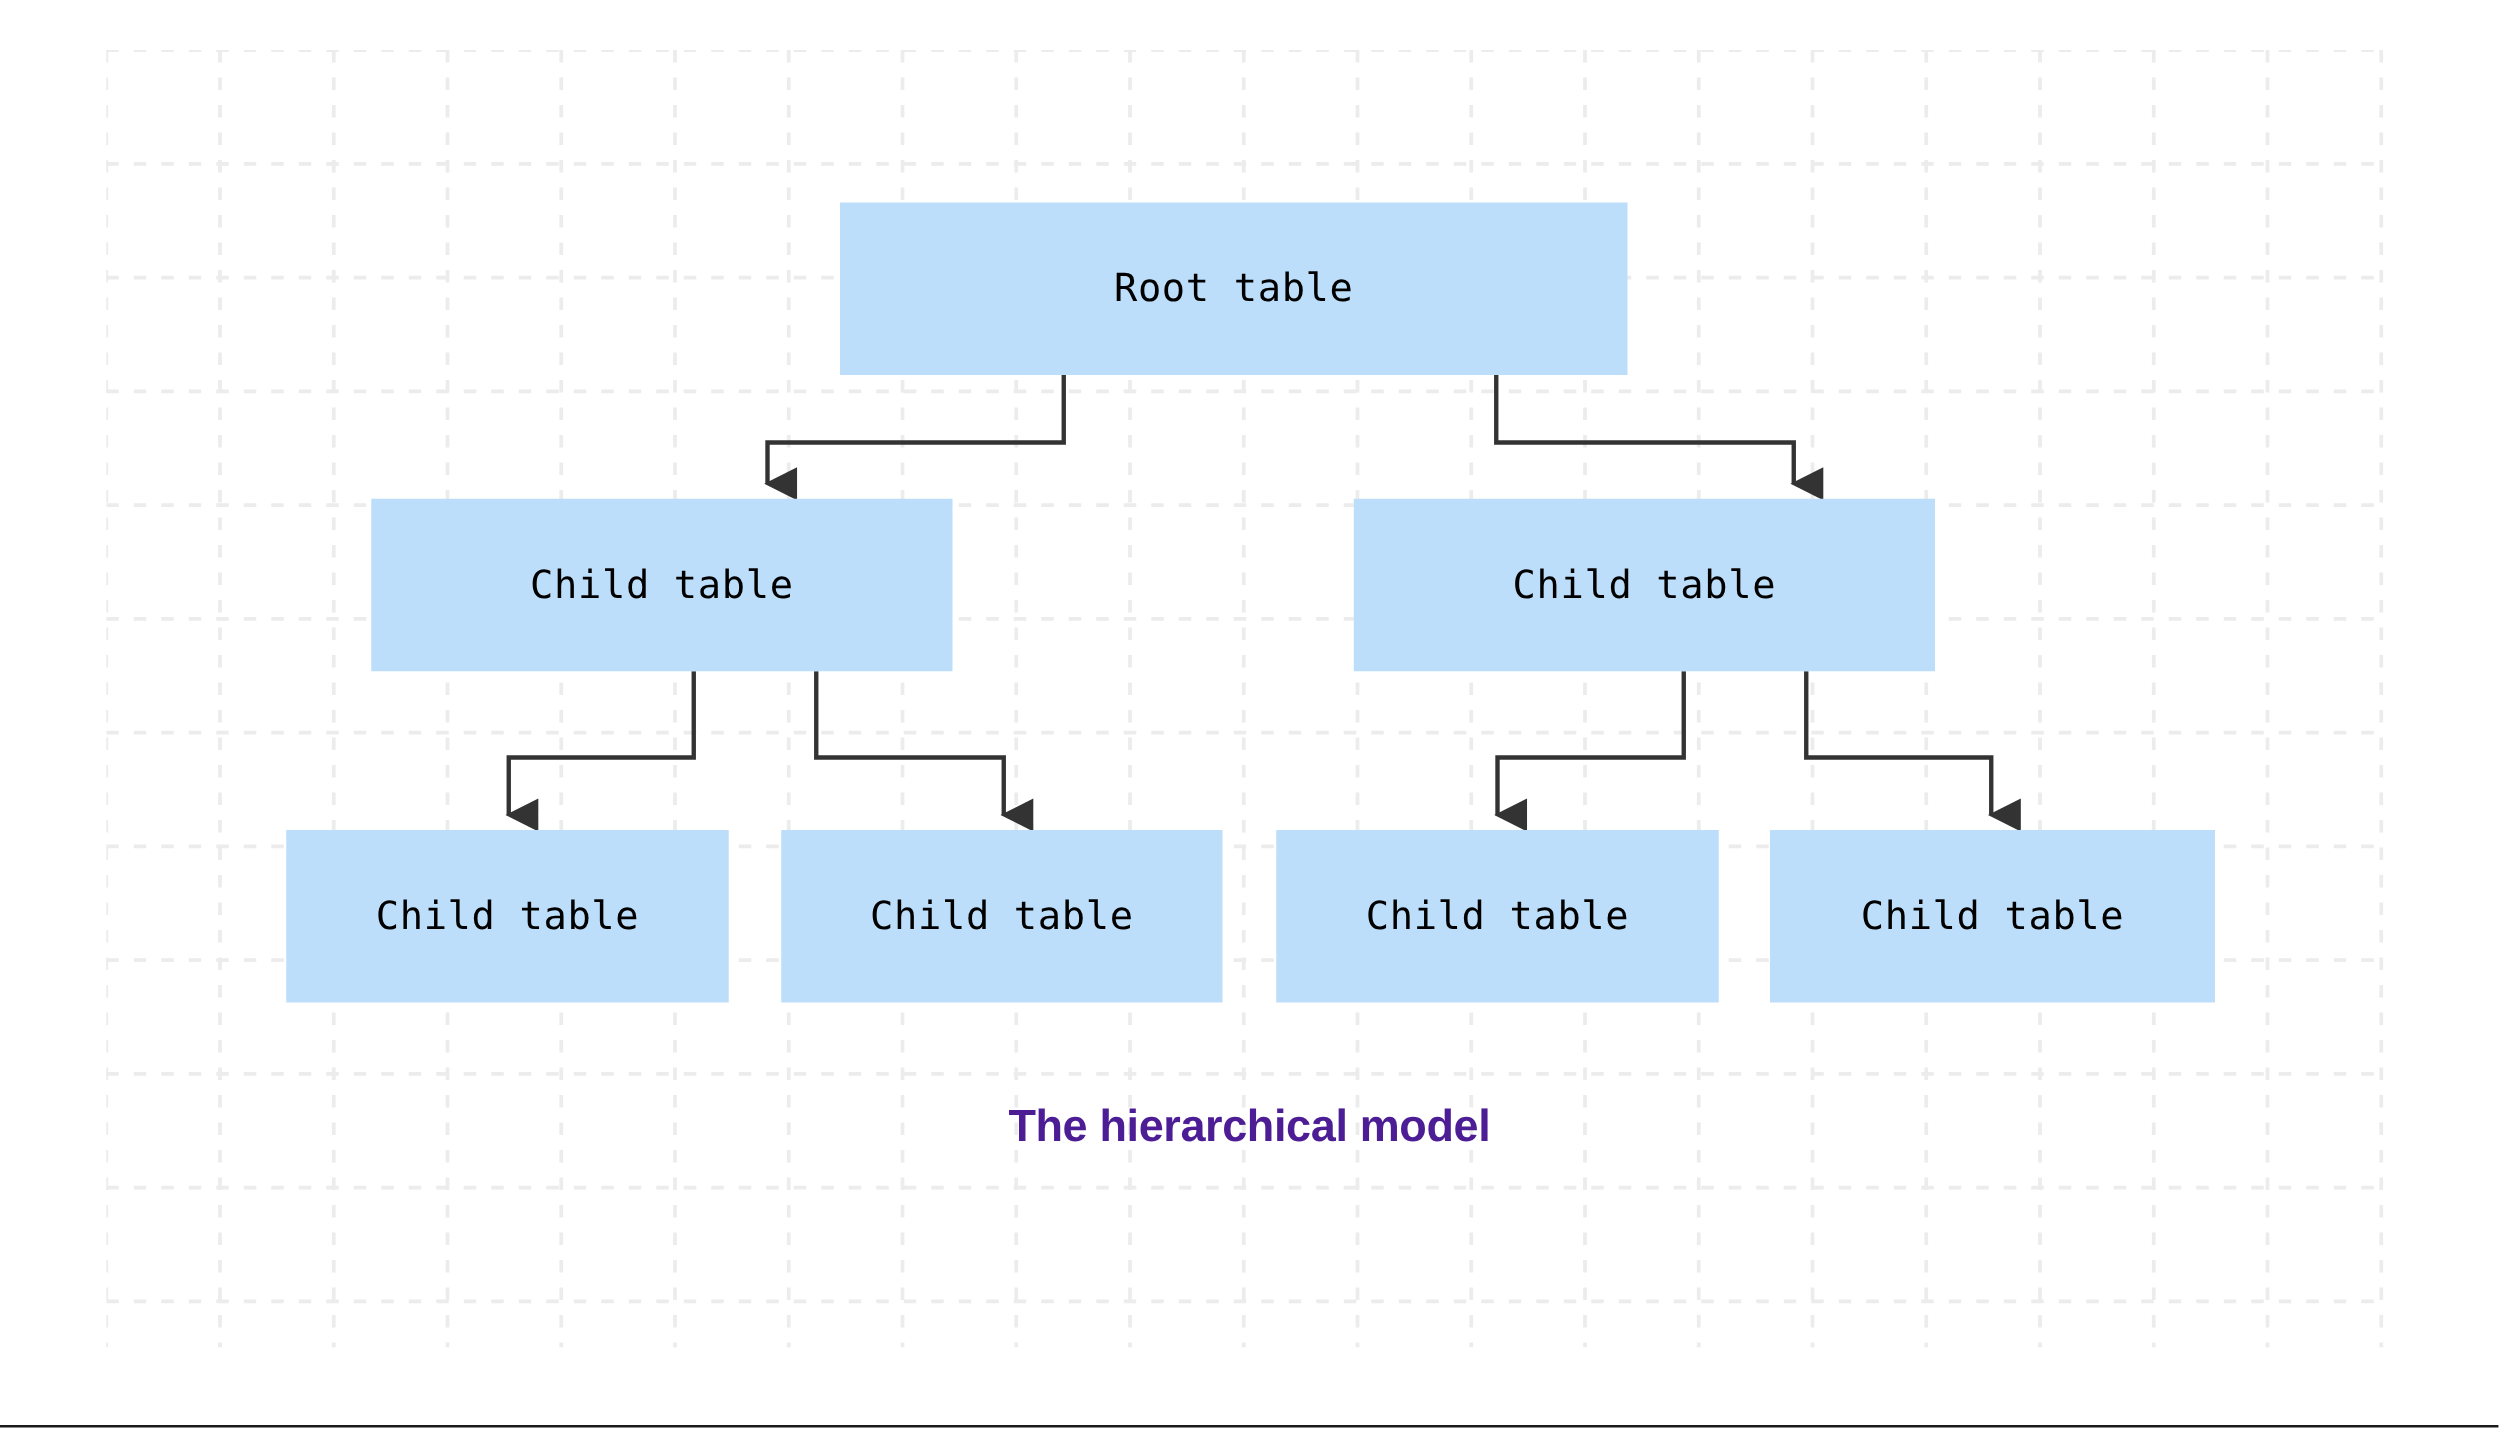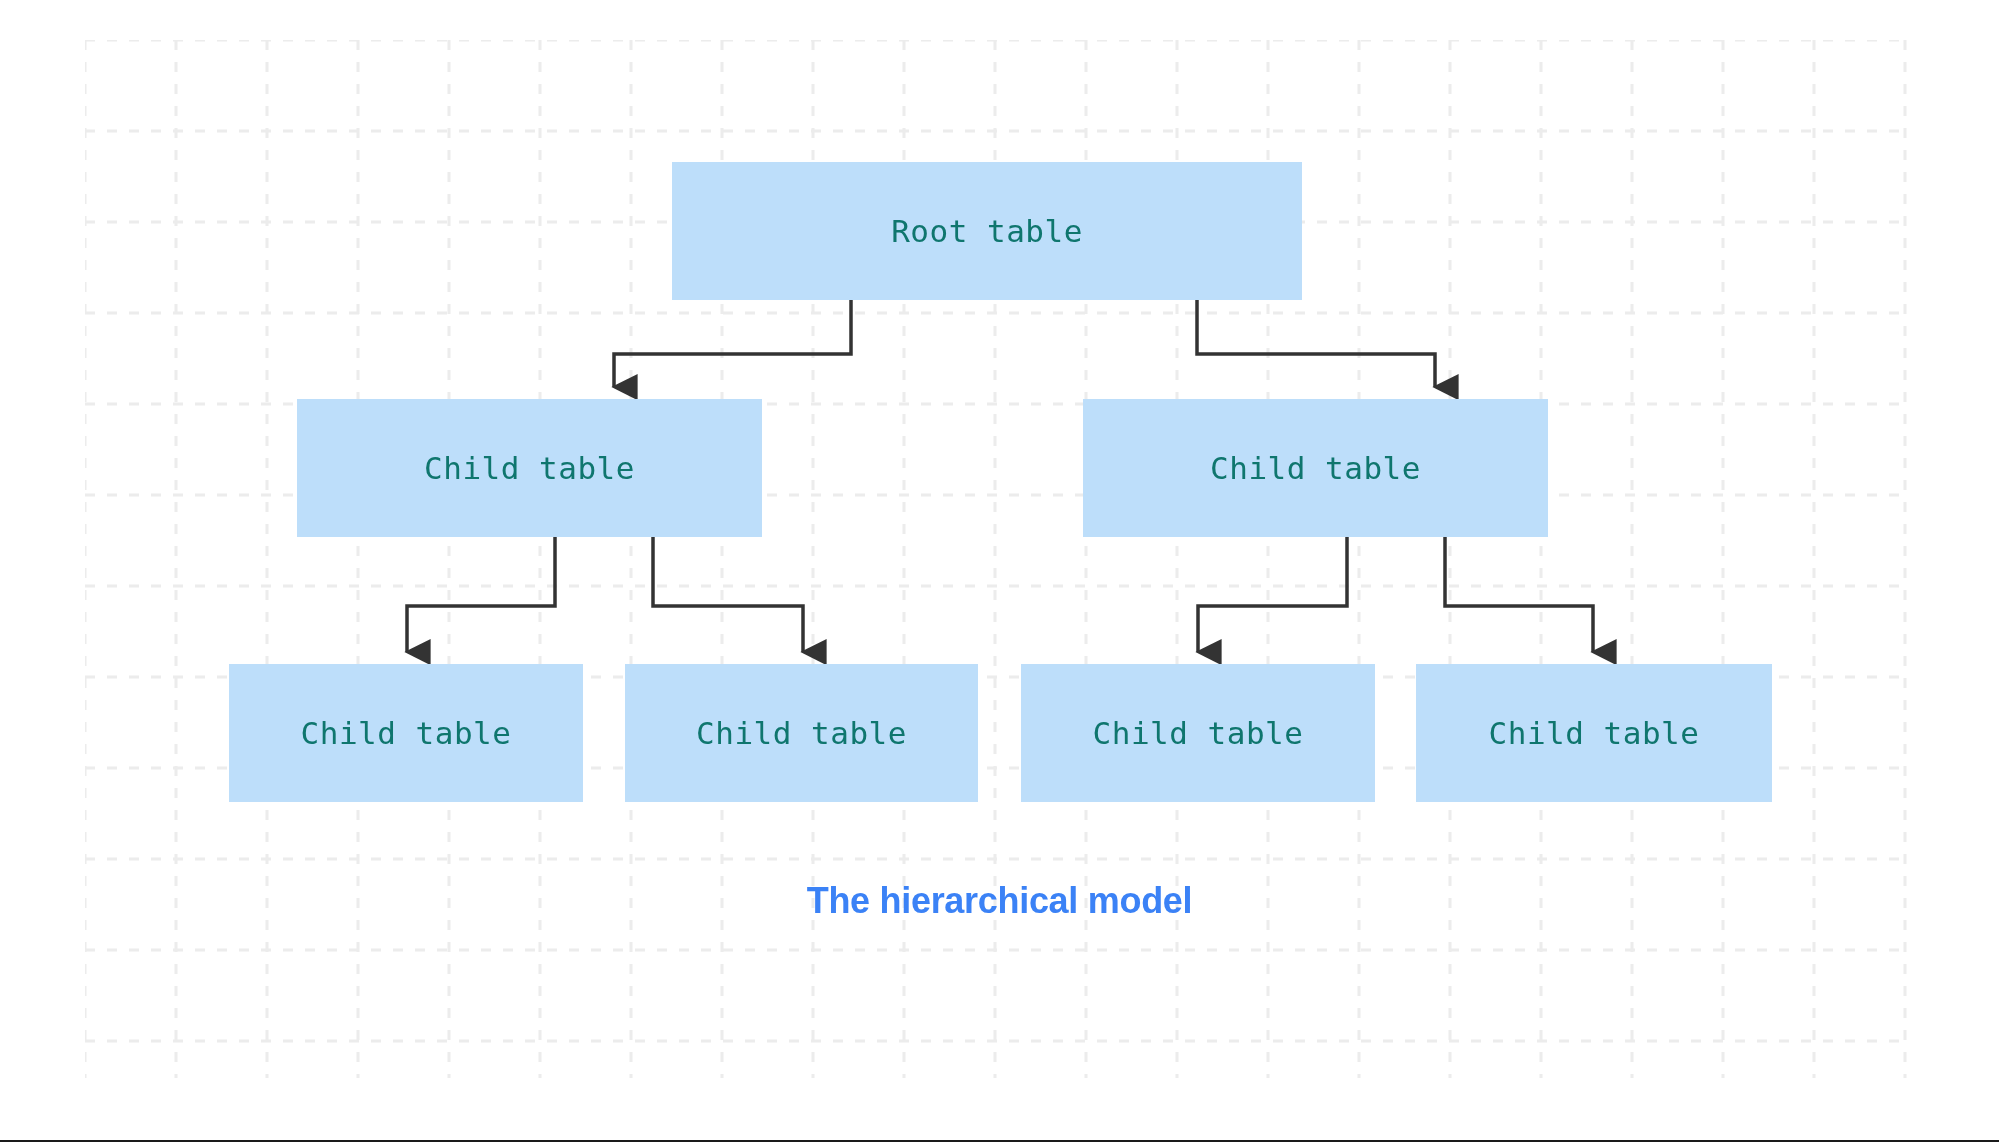--- a/index.html
+++ b/index.html
@@ -39,21 +39,21 @@
     height: 1143px;
   }
 
   .node {
     position: absolute;
     box-sizing: border-box;
     display: flex;
     align-items: center;
     justify-content: center;
     background: #bddefa;
-    color: #0f766e;
+    color: #000000;
     font-family: "DejaVu Sans Mono", "Liberation Mono", monospace;
     font-size: 31px;
     letter-spacing: 0.5px;
     line-height: 1;
     white-space: nowrap;
     user-select: none;
   }
 
   #node-root       { left: 672px;  top: 162px; width: 630px; height: 138px; }
   #node-mid-left   { left: 297px;  top: 399px; width: 465px; height: 138px; }
@@ -74,21 +74,21 @@
 
   #caption {
     position: absolute;
     left: 0;
     top: 880px;
     width: 1999px;
     text-align: center;
     font-family: "Liberation Sans", sans-serif;
     font-size: 36px;
     font-weight: bold;
-    color: #3b82f6;
+    color: #4c1d95;
     letter-spacing: -0.3px;
     user-select: none;
   }
 
   #bottom-rule {
     position: absolute;
     left: 0;
     top: 1140px;
     width: 1999px;
     height: 2px;

